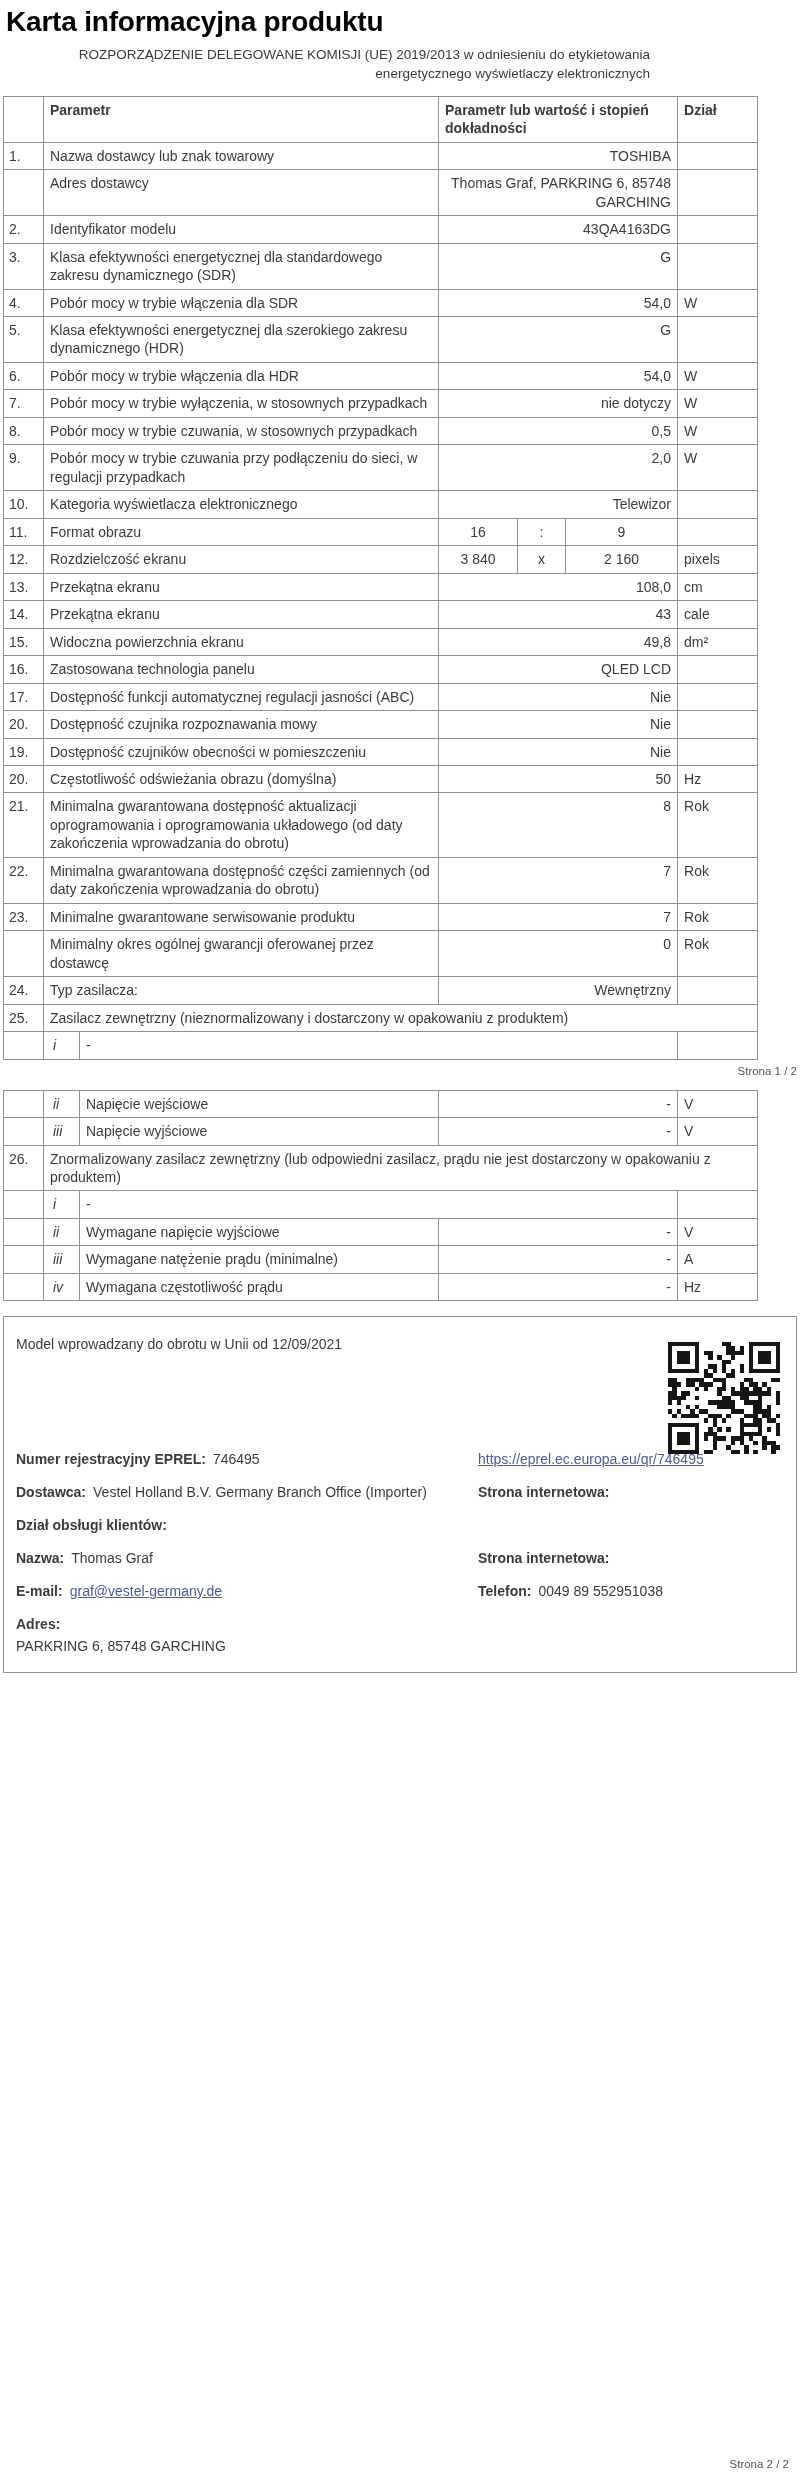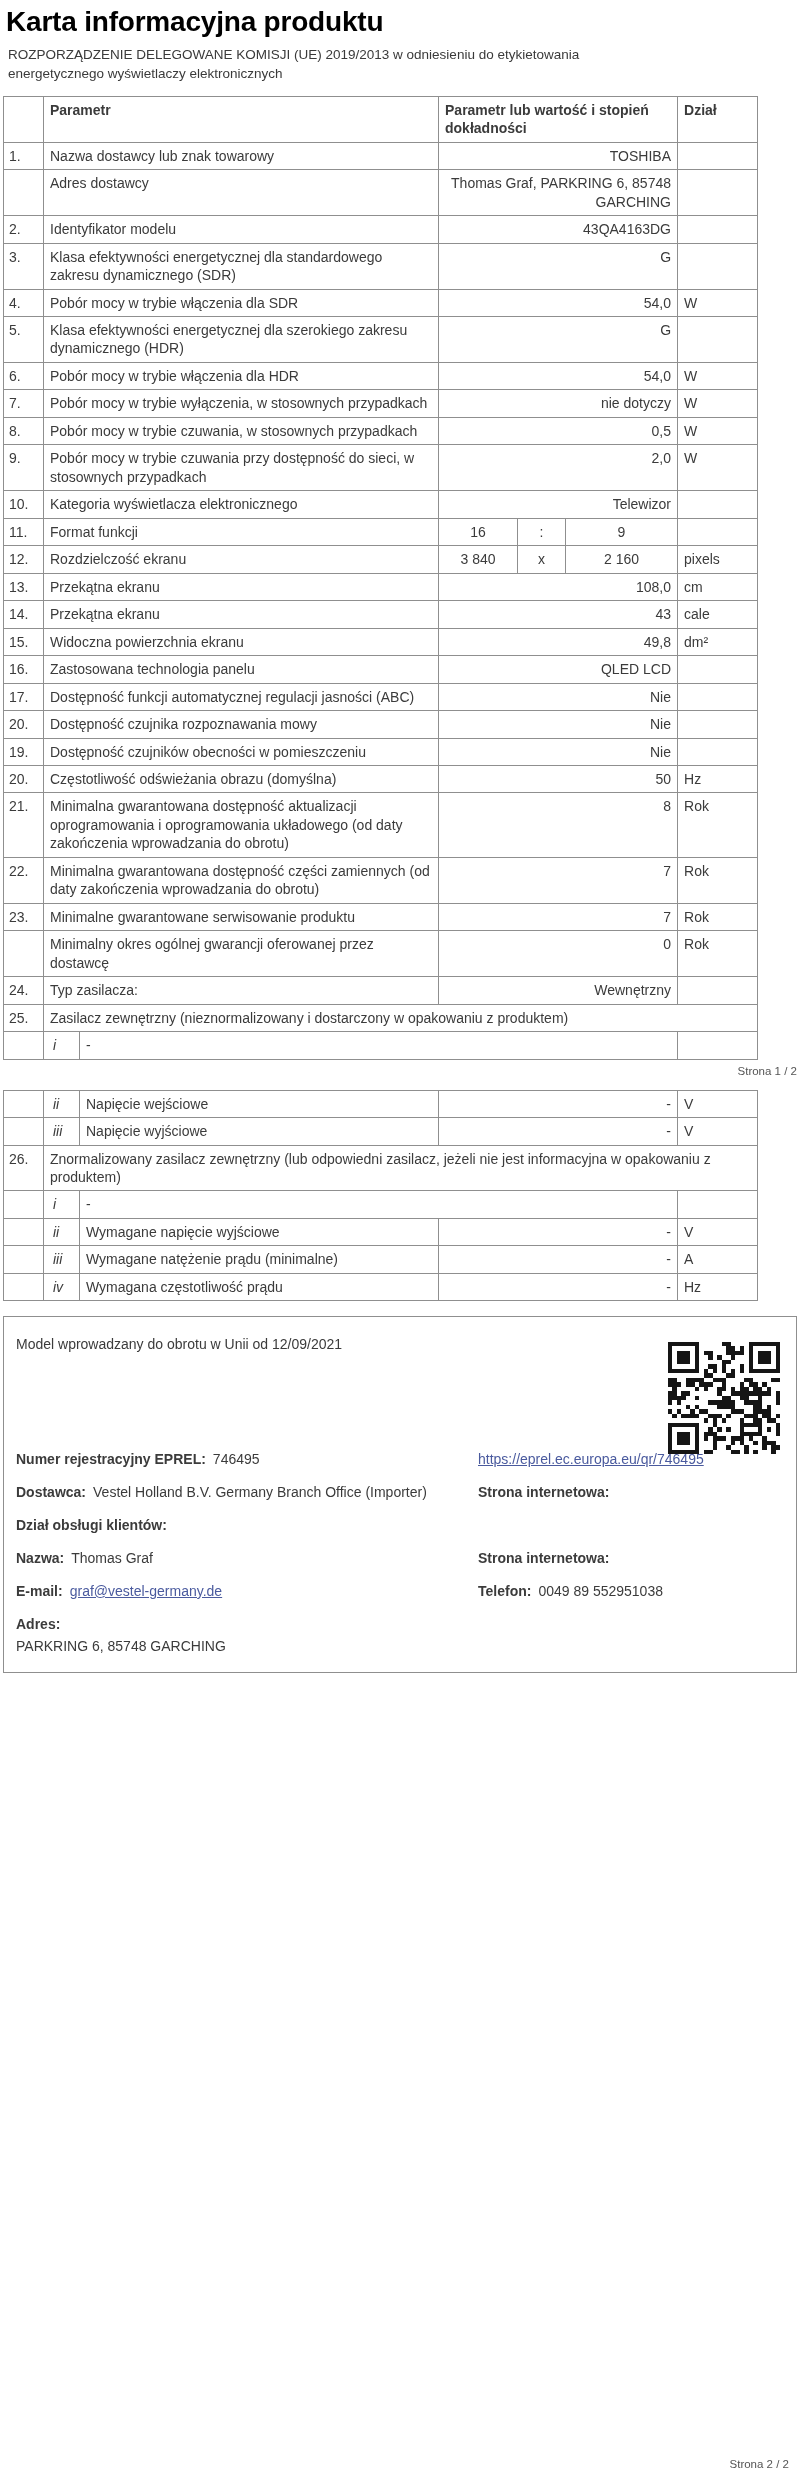--- a/index.html
+++ b/index.html
@@ -7,21 +7,21 @@
     width:800px;height:2484px;position:relative;background:#ffffff;
     font-family:"Liberation Sans","DejaVu Sans",sans-serif;color:#3b3b3b;
     overflow:hidden;
   }
   .page-title{
     font-size:28px;font-weight:bold;color:#000000;
     margin:6px 0 8px 6px;letter-spacing:-0.2px;
   }
   .subtitle{
     font-size:13.5px;line-height:1.4;color:#3a3a3a;
-    margin:0 0 12px 8px;max-width:650px;
+    margin:0 0 12px 0;max-width:650px;text-align:right;
   }
   table.params{
     border-collapse:collapse;width:700px;margin-left:3px;
     font-size:14px;color:#3b3b3b;table-layout:fixed;
   }
   .params td{
     border:1px solid #8f8f8f;padding:4px 6px;vertical-align:top;line-height:1.32;
     word-wrap:break-word;
   }
   .params td.num{padding-left:5px;padding-right:2px;}
@@ -128,33 +128,33 @@
         <td class="unit">W</td>
       </tr>
       <tr>
         <td class="num">8.</td>
         <td class="lbl" colspan="2"><span class="w">Pobór mocy w trybie czuwania, w stosownych przypadkach</span></td>
         <td class="val right">0,5</td>
         <td class="unit">W</td>
       </tr>
       <tr>
         <td class="num">9.</td>
-        <td class="lbl" colspan="2"><span class="w">Pobór mocy w trybie czuwania przy dostępność do sieci, w stosownych przypadkach</span></td>
+        <td class="lbl" colspan="2"><span class="w">Pobór mocy w trybie czuwania przy podłączeniu do sieci, w regulacji przypadkach</span></td>
         <td class="val right">2,0</td>
         <td class="unit">W</td>
       </tr>
       <tr>
         <td class="num">10.</td>
         <td class="lbl" colspan="2"><span class="w">Kategoria wyświetlacza elektronicznego</span></td>
         <td class="val right">Telewizor</td>
         <td class="unit"></td>
       </tr>
       <tr>
         <td class="num">11.</td>
-        <td class="lbl" colspan="2"><span class="w">Format funkcji</span></td>
+        <td class="lbl" colspan="2"><span class="w">Format obrazu</span></td>
         <td class="splitcell">
           <div class="split">
             <span class="s1">16</span>
             <span class="s2">:</span>
             <span class="s3">9</span>
           </div>
         </td>
         <td class="unit"></td>
       </tr>
       <tr>
@@ -280,21 +280,21 @@
       </tr>
       <tr>
         <td class="num"></td>
         <td class="roman">iii</td>
         <td class="lbl">Napięcie wyjściowe</td>
         <td class="val right">-</td>
         <td class="unit">V</td>
       </tr>
       <tr>
         <td class="num">26.</td>
-        <td class="lbl" colspan="4">Znormalizowany zasilacz zewnętrzny (lub odpowiedni zasilacz, jeżeli nie jest informacyjna w opakowaniu z produktem)</td>
+        <td class="lbl" colspan="4">Znormalizowany zasilacz zewnętrzny (lub odpowiedni zasilacz, prądu nie jest dostarczony w opakowaniu z produktem)</td>
       </tr>
       <tr>
         <td class="num"></td>
         <td class="roman">i</td>
         <td class="lbl" colspan="2">-</td>
         <td class="unit"></td>
       </tr>
       <tr>
         <td class="num"></td>
         <td class="roman">ii</td>

